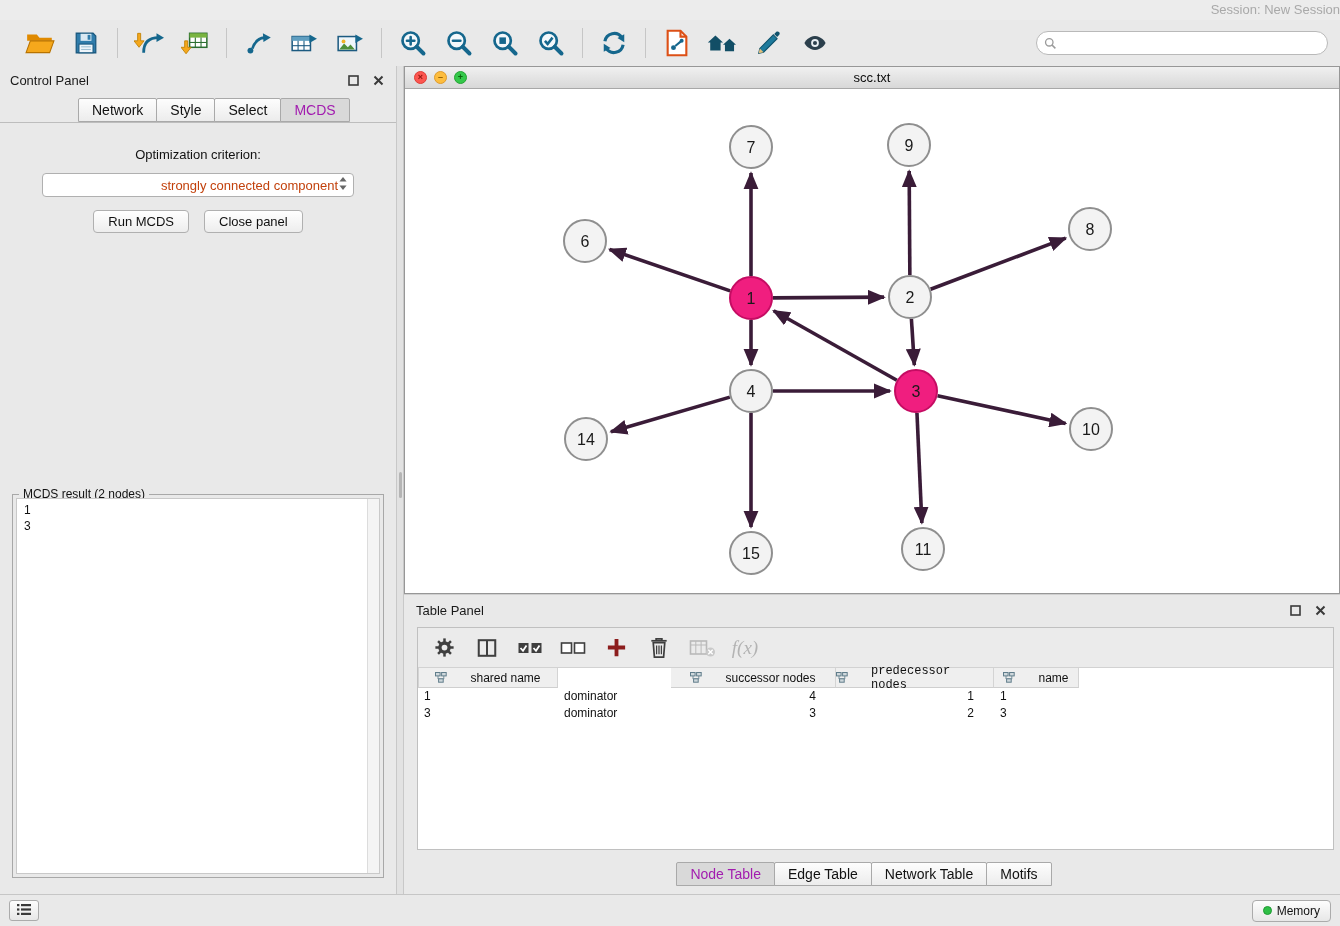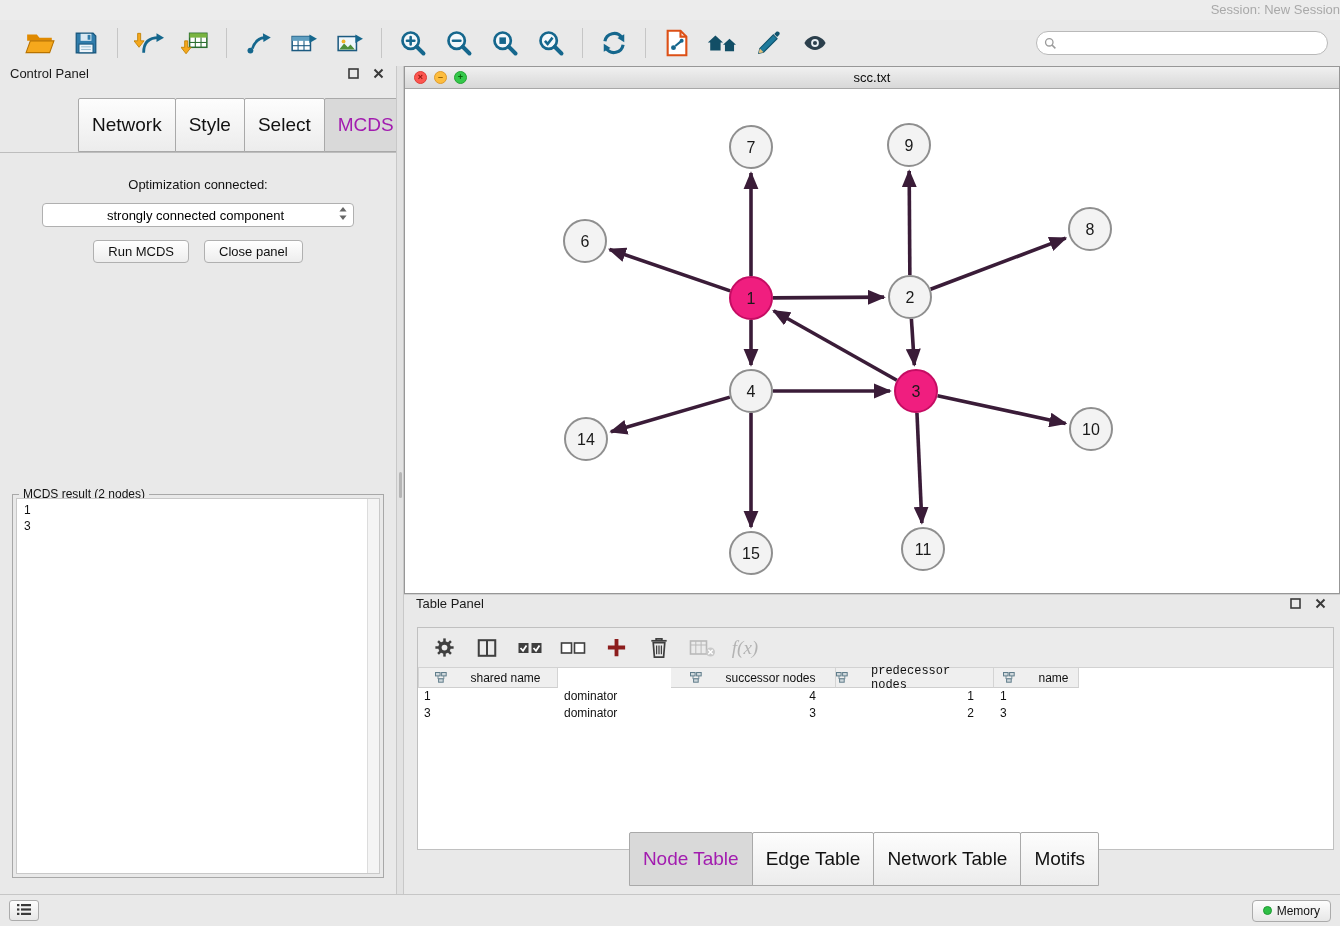--- a/index.html
+++ b/index.html
@@ -19,33 +19,33 @@
   .tb-sep{width:1px;height:30px;background:#c6c6c6;margin:0 3px}
   .tb-btn{width:38px;height:38px;display:flex;align-items:center;justify-content:center;border-radius:4px;cursor:pointer}
   .icon-wrap{display:flex;align-items:center;justify-content:center}
   .search-wrap{margin-left:auto;position:relative;width:292px;height:24px}
   .search-wrap .mag{position:absolute;left:8px;top:5px;pointer-events:none}
   .search-input{width:100%;height:100%;border:1px solid #b9b9b9;border-radius:12px;background:#fff;
     padding:0 10px 0 26px;font-size:13px;outline:none;font-family:inherit}
 
   
   .control-panel{position:absolute;left:0;top:66px;width:396px;bottom:32px;background:#e9e9e9}
-  .cp-header{height:28px;display:flex;align-items:flex-start;padding:0 10px}
+  .cp-header{height:28px;display:flex;align-items:center;padding:0 10px}
   .panel-title{font-size:13px;color:#1a1a1a}
   .win-btns{margin-left:auto;display:flex;gap:10px;align-items:center}
   .win-btn{width:15px;height:15px;display:flex;align-items:center;justify-content:center;cursor:pointer}
   .cp-tabs{display:flex;padding:4px 0 0 78px;border-bottom:1px solid #bdbdbd}
   .cp-tab,.tp-tab{border:1px solid #a9a9a9;background:linear-gradient(#fdfdfd,#ececec);
-    padding:15px 13px;font-size:19px;margin-right:-1px;border-radius:2px 2px 0 0;cursor:pointer;color:#111;white-space:nowrap}
+    padding:3px 13px;font-size:14px;margin-right:-1px;border-radius:2px 2px 0 0;cursor:pointer;color:#111;white-space:nowrap}
   .cp-tab.active,.tp-tab.active{background:#d9d9d9;color:#a21caf}
   .cp-body{text-align:center;padding-top:24px}
   .opt-label{font-size:13px;color:#111}
   .dropdown{width:312px;height:24px;margin:11px auto 0;background:#fff;border:1px solid #b0b0b0;border-radius:4px;
     display:flex;align-items:center;padding:0 5px 0 10px;font-size:13px;cursor:pointer}
-  .dd-value{flex:1;text-align:center;color:#000000}
+  .dd-value{flex:1;text-align:right;color:#c2410c}
   .btn-row{display:flex;justify-content:center;gap:15px;margin-top:13px}
   .push-btn{height:23px;padding:0 14px;font-size:13px;background:linear-gradient(#fff,#ededed);
     border:1px solid #b0b0b0;border-radius:4px;cursor:pointer;font-family:inherit;color:#111}
   .result-box{position:absolute;left:12px;right:12px;top:428px;bottom:16px;border:1px solid #a8a8a8}
   .result-title{position:absolute;top:-8px;left:6px;background:#e9e9e9;padding:0 4px;font-size:12px;color:#111}
   .result-inner{position:absolute;inset:3px;background:#fff;border:1px solid #c9c9c9;display:flex}
   .result-lines{flex:1;padding:3px 7px;font-size:12px;line-height:16px;text-align:left;color:#111}
   .result-scrollbar{width:12px;background:#f4f4f4;border-left:1px solid #dcdcdc}
 
   
@@ -63,21 +63,21 @@
   .light.red{background:#fc5650;border:1px solid #dd3d36;color:#8e140e}
   .light.yellow{background:#fdbd3e;border:1px solid #de9b2d;color:#8f5d00}
   .light.green{background:#34c84a;border:1px solid #24a334;color:#0b650f}
   .net-title{position:absolute;left:0;right:0;text-align:center;font-size:13px;color:#0a0a0a}
   .net-canvas{position:absolute;top:22px;left:0;right:0;bottom:0;background:#fff}
   svg.graph{width:100%;height:100%;display:block}
   svg.graph text{font-family:"Liberation Sans",sans-serif;user-select:none}
 
   
   .table-panel{position:absolute;left:404px;top:594px;right:0;bottom:32px;background:#e9e9e9;border-top:1px solid #cfcfcf}
-  .tp-header{height:30px;display:flex;align-items:flex-end;padding:16px 12px}
+  .tp-header{height:30px;display:flex;align-items:flex-start;padding:8px 12px}
   .tp-container{position:absolute;top:32px;left:13px;right:6px;bottom:44px;border:1px solid #c0c0c0;
     background:#fff;display:flex;flex-direction:column;overflow:hidden}
   .tp-toolbar{height:40px;background:#ebebeb;display:flex;align-items:center;gap:15px;padding:0 12px;
     border-bottom:1px solid #d2d2d2}
   .tp-btn{min-width:28px;height:28px;display:flex;align-items:center;justify-content:center;cursor:pointer}
   .tp-btn.disabled{cursor:default}
   .fx{font-family:"Liberation Serif",serif;font-style:italic;font-size:19px;color:#b3b3b3}
   .t-header{display:flex;height:20px;background:#fff}
   .th{display:flex;align-items:center;justify-content:center;gap:23px;font-size:12px;color:#111;
     background:#efefef;border-right:1px solid #d4d4d4;border-bottom:1px solid #cfcfcf;height:100%;cursor:pointer}
@@ -308,21 +308,21 @@
         </span>
       </span>
     </div>
     <div class="cp-tabs">
         <div class="cp-tab">Network</div>
         <div class="cp-tab">Style</div>
         <div class="cp-tab">Select</div>
         <div class="cp-tab active">MCDS</div>
       </div>
     <div class="cp-body">
-      <div class="opt-label">Optimization connected:</div>
+      <div class="opt-label">Optimization criterion:</div>
       <div class="dropdown">
         <span class="dd-value">strongly connected component</span>
         <span>
           <svg width="10" height="15" viewBox="0 0 10 15">
               <path d="M5 1l3.6 4.6H1.4z" fill="#676767"></path>
               <path d="M5 14L1.4 9.4h7.2z" fill="#676767"></path>
             </svg>
         </span>
       </div>
       <div class="btn-row">

